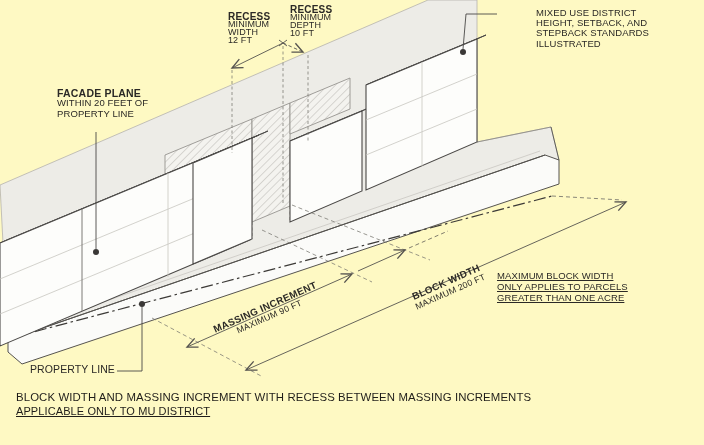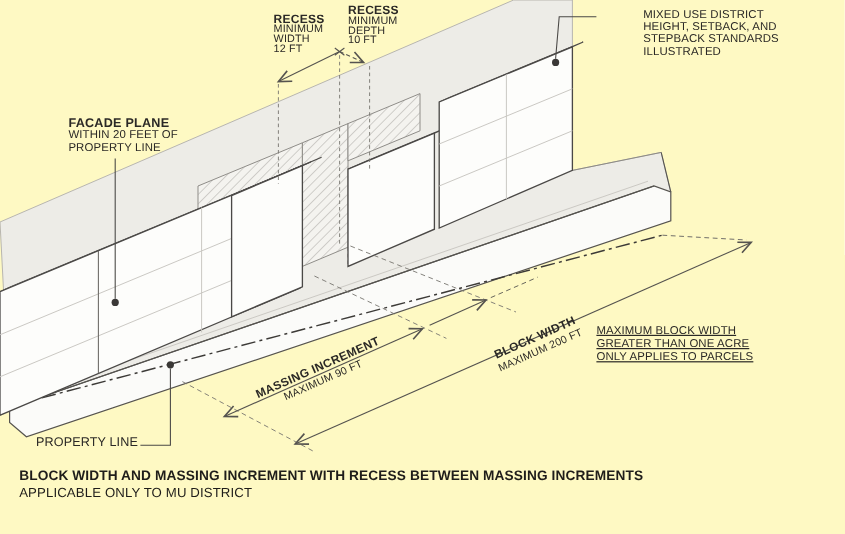--- a/index.html
+++ b/index.html
@@ -7,22 +7,22 @@
         font-family:"Liberation Sans", sans-serif;color:#2b2926;}
   #scene{position:absolute;left:0;top:0;}
   .lbl{position:absolute;font-size:9.5px;line-height:10.2px;letter-spacing:.1px;color:#2b2926;white-space:nowrap;}
   .lbl .t{font-weight:bold;font-size:10.5px;letter-spacing:.2px;}
   .tight{line-height:7.9px;font-size:9px;}
   .tight .t{font-size:10px;}
   .rot{position:absolute;text-align:center;transform:rotate(-24deg);}
   .rot .t{font-weight:bold;font-size:9.8px;letter-spacing:.3px;}
   .rot .s{font-size:8.8px;letter-spacing:.2px;}
   #caption{position:absolute;left:16px;top:391px;width:688px;color:#1f1d1a;}
-  #caption .c-title{font-weight:bold;font-size:11.4px;letter-spacing:.1px;margin-bottom:2px;}
-  #caption .c-line{font-size:11px;letter-spacing:.1px;line-height:13.5px;}
+  #caption .c-title{font-weight:normal;font-size:11.4px;letter-spacing:.1px;margin-bottom:2px;}
+  #caption .c-line{font-size:11px;letter-spacing:.1px;line-height:13.5px;text-decoration:underline;}
 </style>
 </head>
 <body>
 
 <div id="page">
 
   <svg id="scene" width="704" height="390" viewBox="0 0 704 390">
     <defs>
       <pattern id="hatch" patternUnits="userSpaceOnUse" width="5.5" height="5.5" patternTransform="rotate(45)">
         <line x1="0" y1="0" x2="0" y2="5.5" stroke="#9d9b95" stroke-width="0.7"></line>
@@ -156,42 +156,42 @@
     <div>10 FT</div>
   </div>
 
   <div class="lbl" style="left:505px;top:8px;margin-left:31px;">
     <div>MIXED USE DISTRICT</div>
     <div>HEIGHT, SETBACK, AND</div>
     <div>STEPBACK STANDARDS</div>
     <div>ILLUSTRATED</div>
   </div>
 
-  <div class="lbl" style="left:57px;top:98px;line-height:10.4px;">
+  <div class="lbl" style="left:57px;top:88px;line-height:10.4px;">
     <div class="t">FACADE PLANE</div>
     <div>WITHIN 20 FEET OF</div>
     <div>PROPERTY LINE</div>
   </div>
 
   <div class="lbl" style="left:30px;top:364px;font-size:10.5px;">PROPERTY LINE</div>
 
   <div class="rot" style="left:187px;top:301px;width:160px;">
     <div class="t">MASSING INCREMENT</div>
     <div class="s">MAXIMUM 90 FT</div>
   </div>
 
   <div class="rot" style="left:383px;top:276px;width:130px;">
     <div class="t">BLOCK WIDTH</div>
     <div class="s">MAXIMUM 200 FT</div>
   </div>
 
   <div class="lbl" style="left:497px;top:271px;line-height:10.8px;text-decoration:underline;">
     <div>MAXIMUM BLOCK WIDTH</div>
+    <div>ONLY APPLIES TO PARCELS</div>
     <div>GREATER THAN ONE ACRE</div>
-    <div>ONLY APPLIES TO PARCELS</div>
   </div>
 
   <div id="caption">
     <div class="c-title">BLOCK WIDTH AND MASSING INCREMENT WITH RECESS BETWEEN MASSING INCREMENTS</div>
     <div class="c-line">APPLICABLE ONLY TO MU DISTRICT</div>
   </div>
 
 </div>
 
 </body></html>

